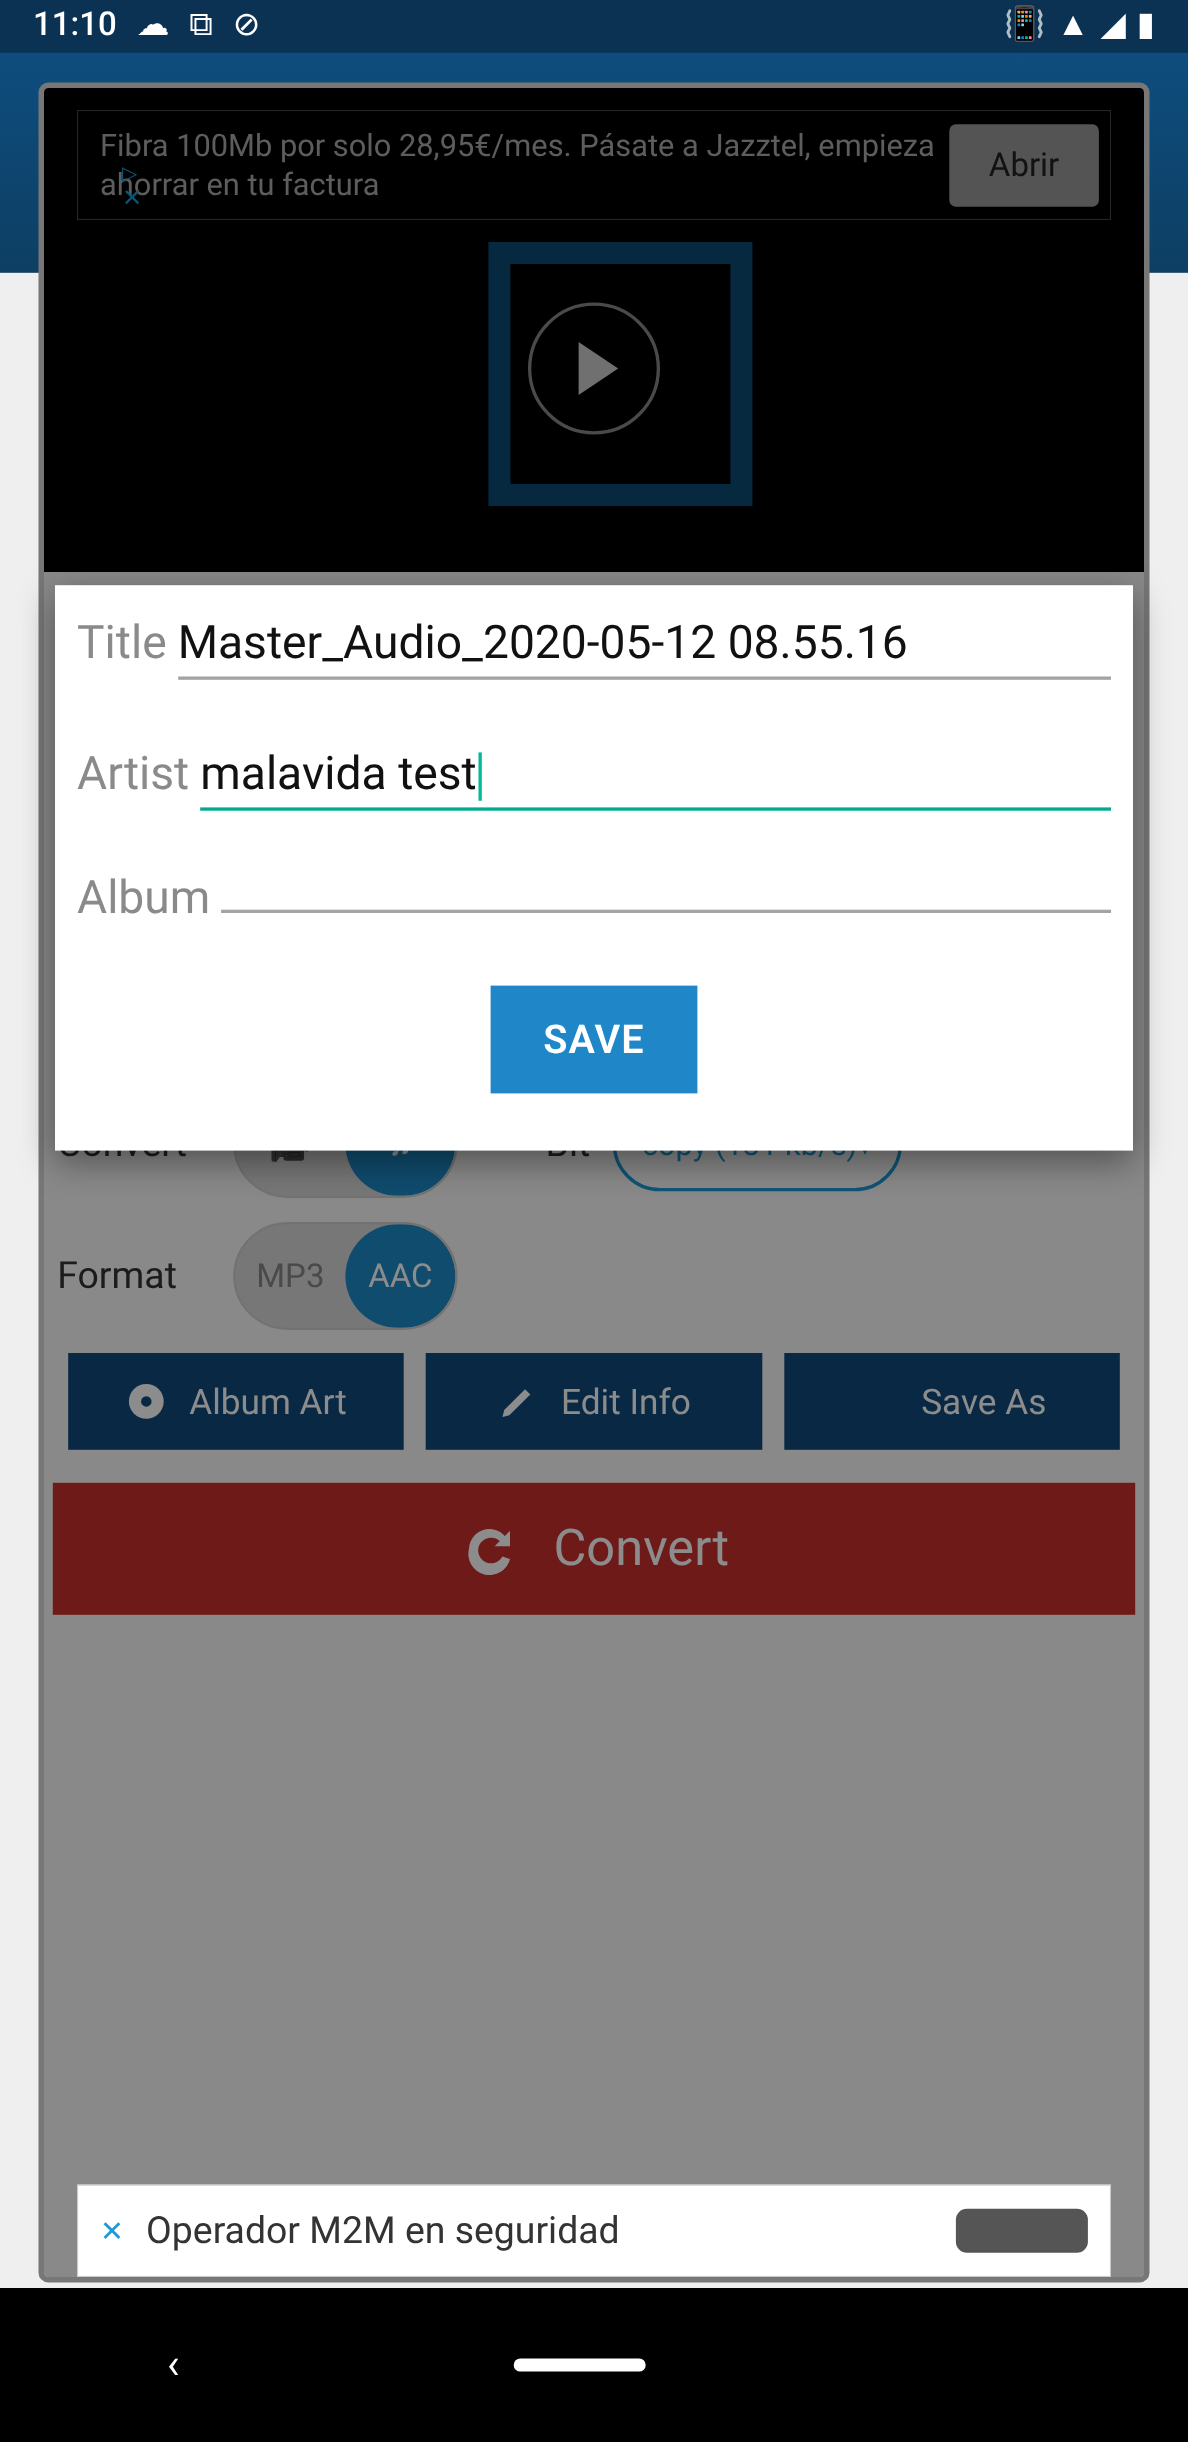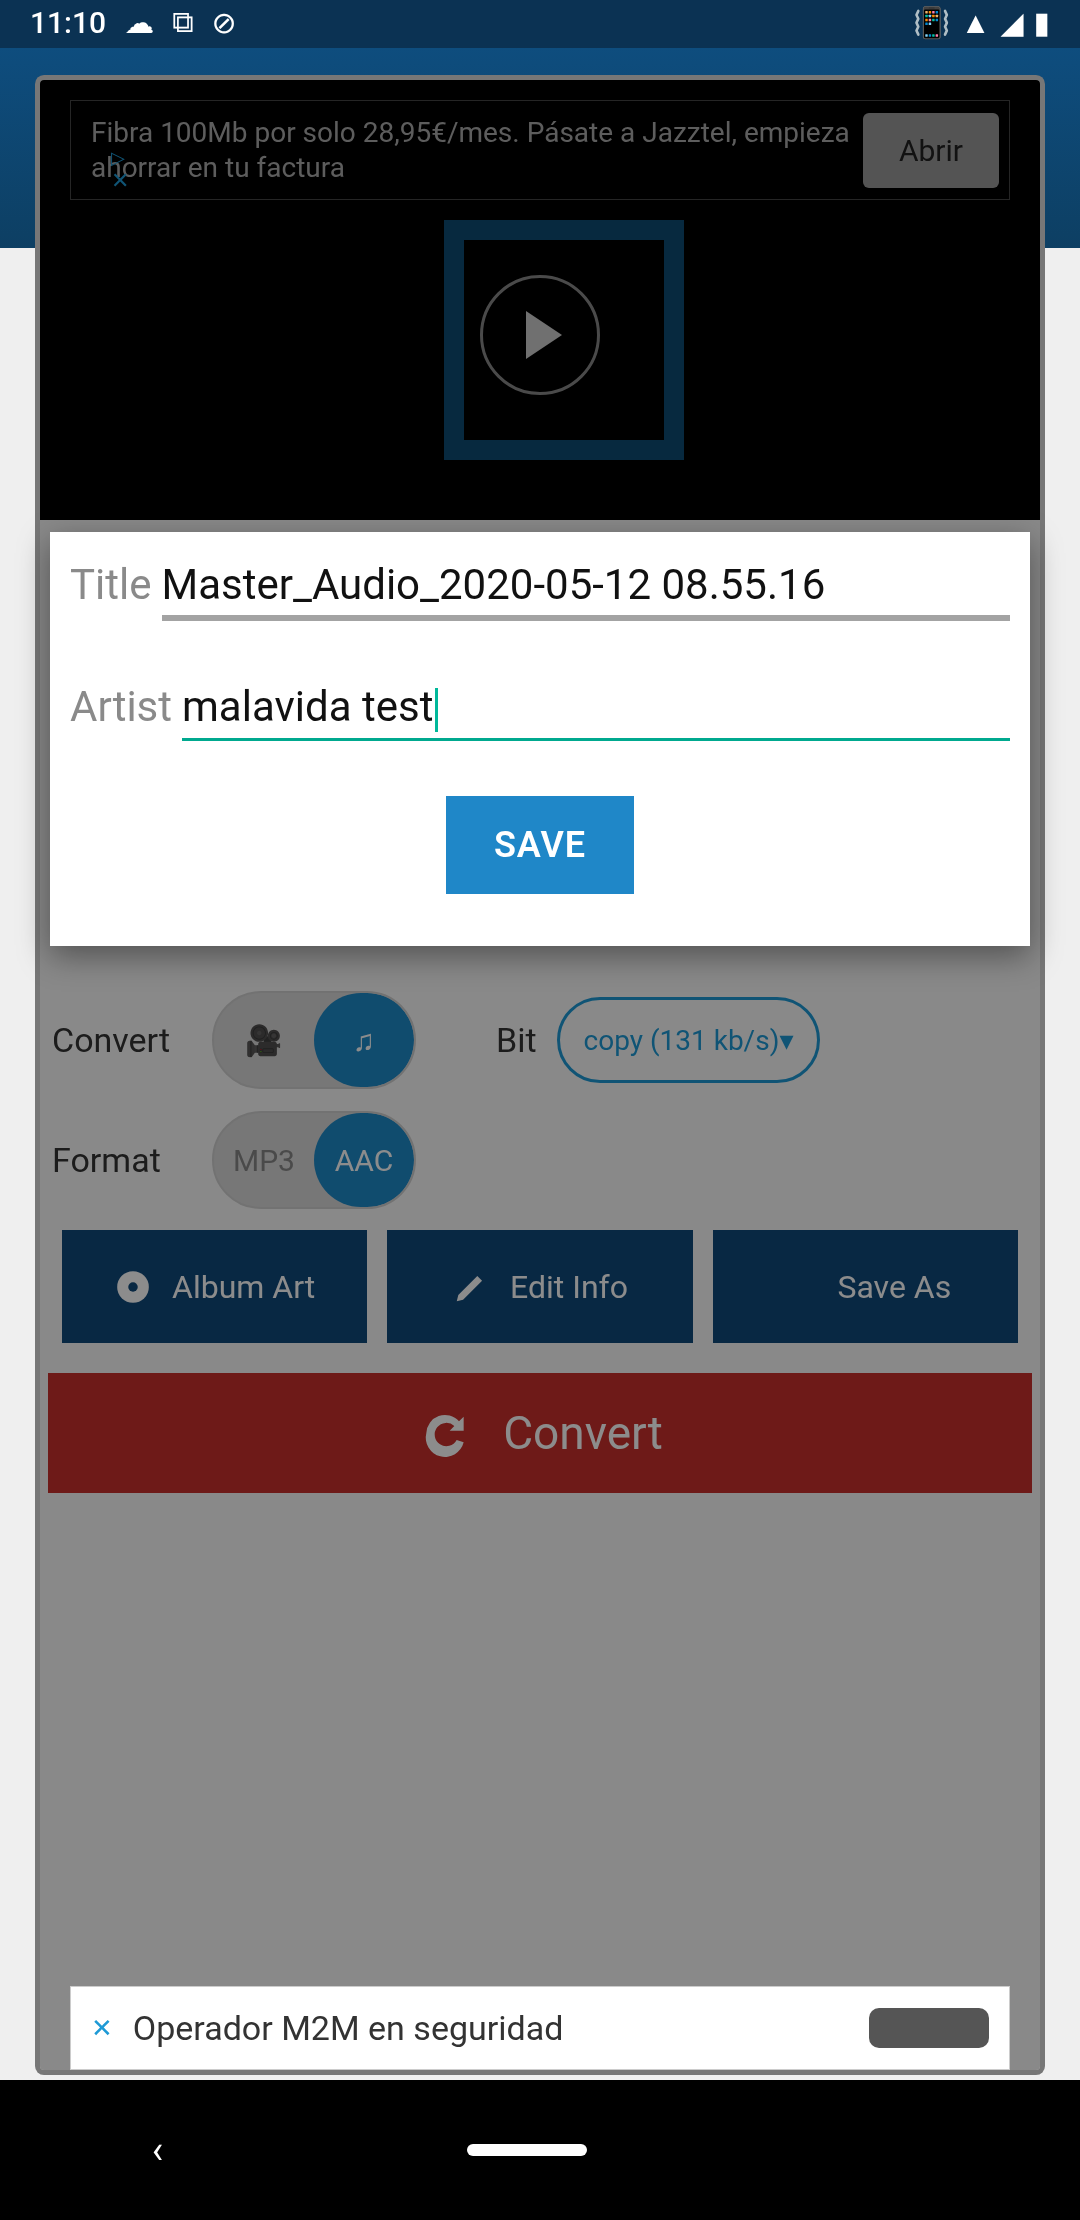--- a/index.html
+++ b/index.html
@@ -32,31 +32,31 @@
   .play-tri{width:0;height:0;border-left:36px solid #ccc;border-top:24px solid transparent;border-bottom:24px solid transparent;margin-left:8px;}
   
   .controls{position:absolute;top:440px;left:0;right:0;bottom:0;padding:0 8px;}
   .row{display:flex;align-items:center;height:120px;gap:20px;padding:0 4px;}
   .lbl{font-size:34px;color:#333;width:140px;}
   .seg{display:flex;background:#d9d9d9;border-radius:60px;overflow:hidden;height:98px;border:2px solid #d0d0d0;}
   .seg .opt{width:100px;display:flex;align-items:center;justify-content:center;color:#888;font-size:30px;}
   .seg .opt.active{background:#1e8ac9;color:#fff;border-radius:60px;}
   .bit-btn{border:3px solid #1e9ad6;color:#1e9ad6;background:transparent;border-radius:60px;height:86px;padding:0 24px;font-size:28px;display:flex;align-items:center;}
   .btnrow{display:flex;gap:20px;padding:10px 14px;}
-  .bluebtn{flex:1;background:#10497a;color:#fff;height:113px;display:flex;align-items:center;justify-content:center;gap:20px;font-size:32px;}
+  .bluebtn{flex:1;background:#10497a;color:#fff;height:88px;display:flex;align-items:center;justify-content:center;gap:20px;font-size:32px;}
   .bluebtn svg{width:38px;height:38px;fill:#fff;}
   .convert-btn{margin:20px 0 0 0;background:#c9302c;color:#fff;height:120px;display:flex;align-items:center;justify-content:center;gap:30px;font-size:46px;}
   .convert-btn svg{width:56px;height:56px;stroke:#fff;fill:none;stroke-width:3;}
   
   .scrim{position:absolute;inset:0;background:rgba(0,0,0,.45);}
   
   .dialog{position:absolute;left:50px;right:50px;top:532px;background:#fff;padding:22px 20px 40px 20px;box-shadow:0 10px 30px rgba(0,0,0,.4);}
   .drow{display:flex;align-items:baseline;margin-bottom:55px;}
   .dlabel{color:#8a8a8a;font-size:42px;margin-right:10px;}
-  .dinput{flex:1;border:none;border-bottom:6px solid #a3a3a3;font-size:42px;color:#111;padding:6px 0;outline:none;background:transparent;white-space:nowrap;overflow:hidden;}
+  .dinput{flex:1;border:none;border-bottom:3px solid #a3a3a3;font-size:42px;color:#111;padding:6px 0;outline:none;background:transparent;white-space:nowrap;overflow:hidden;}
   .dinput.focused{border-bottom:3px solid #00a98f;}
   .caret{display:inline-block;width:3px;height:44px;background:#00b89a;vertical-align:middle;margin-left:2px;}
   .save-btn{display:block;margin:10px auto 12px auto;background:#1f87c8;color:#fff;font-size:36px;font-weight:600;letter-spacing:1px;border:none;padding:28px 48px;}
   
   .bottom-ad{position:absolute;left:70px;right:70px;bottom:150px;height:84px;background:#fff;border:1px solid #ccc;display:flex;align-items:center;padding:0 20px;gap:20px;overflow:hidden;}
   .bottom-ad .x{color:#1e9ad6;font-size:26px;}
   .bottom-ad .txt{color:#333;font-size:34px;white-space:nowrap;overflow:hidden;}
   .bottom-ad .pill{background:#555;border-radius:10px;width:120px;height:40px;margin-left:auto;}
 </style>
 </head>
@@ -163,20 +163,26 @@
       <div class="dinput">
         <span>Master_Audio_2020-05-12 08.55.16</span>
       </div>
     </div>
     <div class="drow">
       <span class="dlabel">Artist</span>
       <div class="dinput focused">
         <span>malavida test</span><span class="caret"></span>
       </div>
     </div>
+    <div class="drow">
+      <span class="dlabel">Album</span>
+      <div class="dinput">
+        <span></span>
+      </div>
+    </div>
     <button class="save-btn">SAVE</button>
   </div>
 
   <div class="bottom-ad">
     <span class="x">✕</span>
     <span class="txt">Operador M2M en seguridad</span>
     <span class="pill"></span>
   </div>
 
   <div class="navbar">

